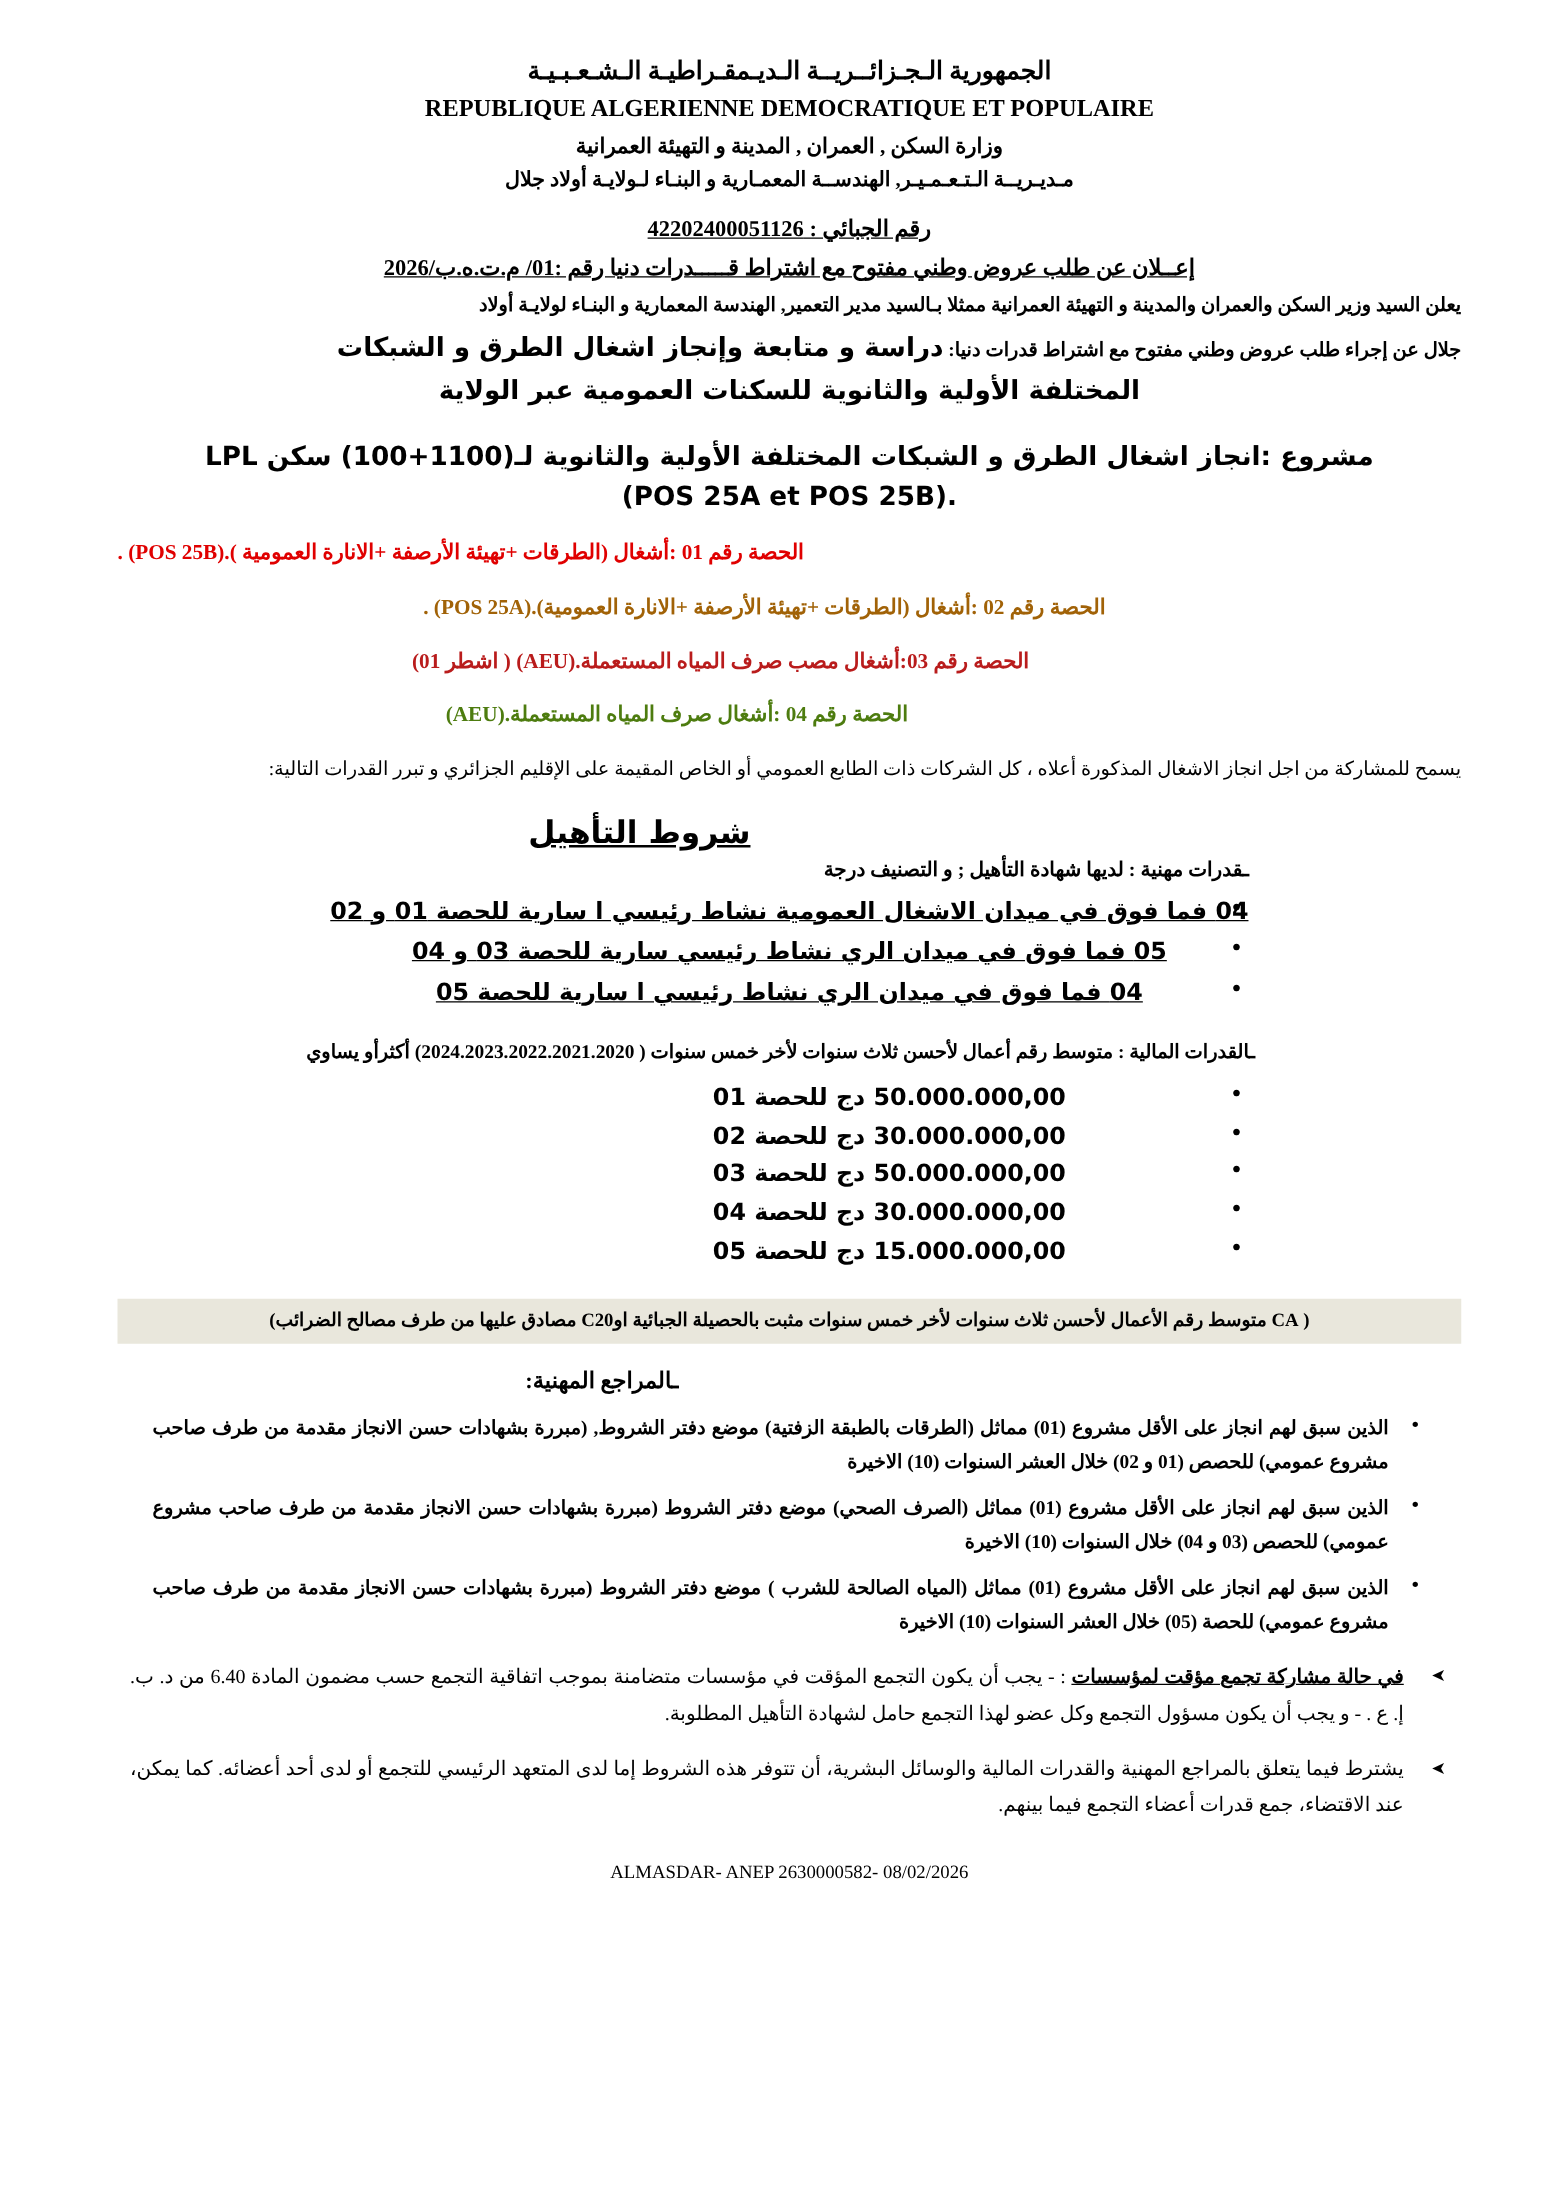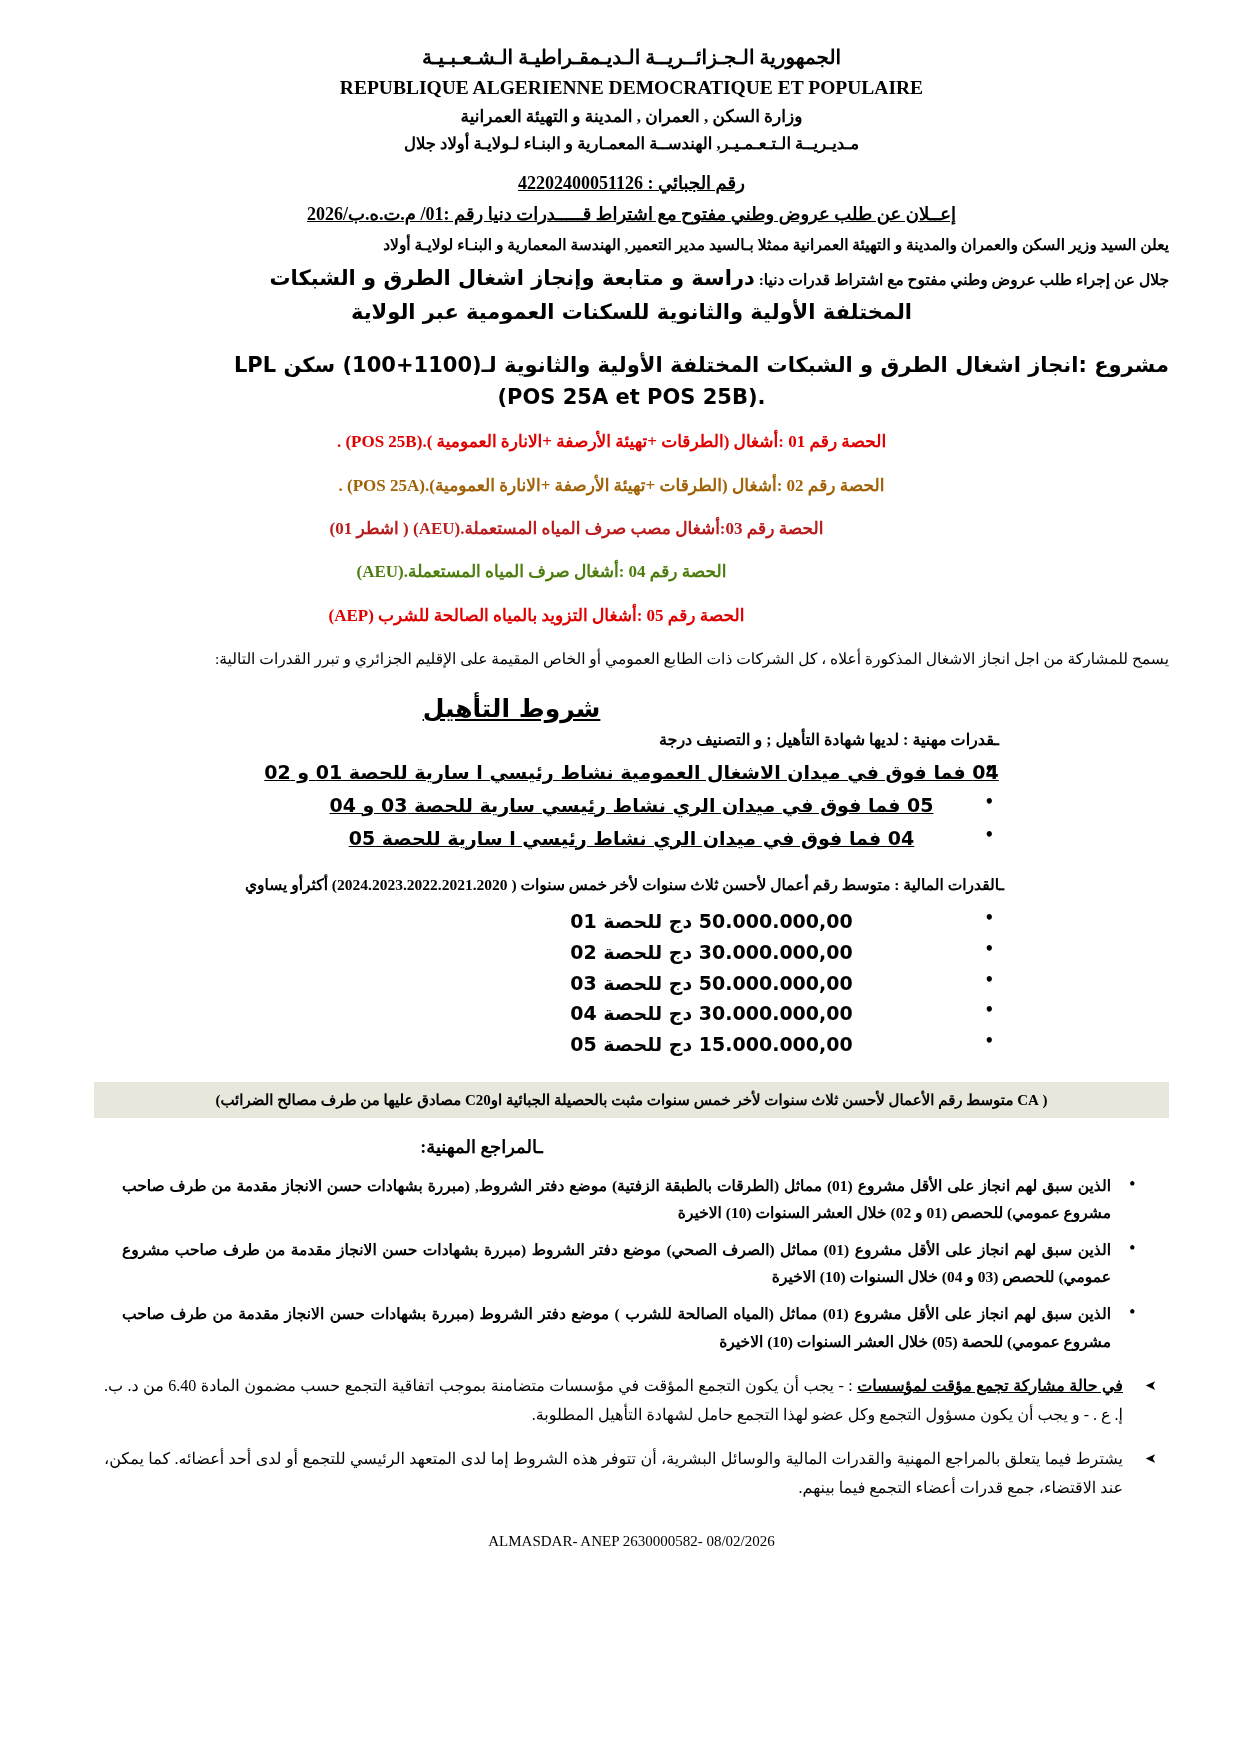--- a/index.html
+++ b/index.html
@@ -86,21 +86,21 @@
   .intro-line2 {
     font-size: 21px;
     font-weight: bold;
     font-family: "DejaVu Sans", sans-serif;
     text-align: center;
     line-height: 1.5;
     margin-top: 2px;
   }
 
   .project {
-    text-align: right;
+    text-align: center;
     font-size: 21px;
     font-weight: bold;
     font-family: "DejaVu Sans", sans-serif;
     line-height: 1.55;
     margin-top: 20px;
   }
   .project-sub {
     text-align: center;
     font-size: 21px;
     font-weight: bold;
@@ -112,21 +112,21 @@
   
   .lots { margin-top: 20px; }
   .lot {
     color: #e00000;
     font-size: 17px;
     font-weight: bold;
     font-family: "Liberation Serif", "DejaVu Serif", serif;
     line-height: 1.55;
     margin-bottom: 17px;
   }
-  .lot-1 { text-align: center; padding-right: 40px; }
+  .lot-1 { text-align: left; padding-right: 40px; }
   .lot-2 { text-align: center; padding-right: 40px; }
   .lot-3 { text-align: center; padding-right: 110px; }
   .lot-4 { text-align: center; padding-right: 180px; }
   .lot-5 { text-align: center; padding-right: 190px; }
 
   .allow {
     font-size: 15.5px;
     line-height: 1.7;
     text-align: justify;
     margin-top: 14px;
@@ -307,21 +307,20 @@
   <div class="intro-line2">المختلفة الأولية والثانوية للسكنات العمومية عبر الولاية</div>
 
   <div class="project">مشروع :انجاز اشغال الطرق و  الشبكات المختلفة الأولية والثانوية  لـ(1100+100) سكن LPL</div>
   <div class="project-sub">(POS 25A et POS 25B).</div>
 
   <div class="lots">
     <div class="lot lot-1" style="color: rgb(224, 0, 0);">الحصة رقم 01 :أشغال (الطرقات +تهيئة الأرصفة +الانارة العمومية ).(POS 25B) .</div>
     <div class="lot lot-2" style="color: #a16207;">الحصة رقم 02 :أشغال (الطرقات +تهيئة الأرصفة +الانارة العمومية).(POS 25A) .</div>
     <div class="lot lot-3" style="color: #b91c1c;">الحصة رقم 03:أشغال  مصب صرف المياه المستعملة.(AEU) ( اشطر 01)</div>
     <div class="lot lot-4" style="color: #4d7c0f;">الحصة رقم 04 :أشغال صرف المياه المستعملة.(AEU)</div>
-    <div class="lot lot-5" style="color: rgb(224, 0, 0);">الحصة رقم 05 :أشغال التزويد بالمياه الصالحة للشرب (AEP)</div>
   </div>
 
   <div class="allow">يسمح للمشاركة من اجل انجاز الاشغال المذكورة أعلاه  ، كل الشركات ذات الطابع العمومي أو الخاص المقيمة على الإقليم الجزائري و تبرر القدرات التالية:</div>
 
   <div class="sec-title">شروط التأهيل</div>
   <div class="lab-line">ـقدرات مهنية : لديها شهادة التأهيل  ; و التصنيف درجة</div>
 
   <ul class="bul">
     <li>04 فما فوق في ميدان الاشغال العمومية  نشاط رئيسي  ا سارية للحصة 01 و 02</li>
     <li>05 فما فوق في ميدان الري  نشاط رئيسي  سارية للحصة  03  و  04</li>

